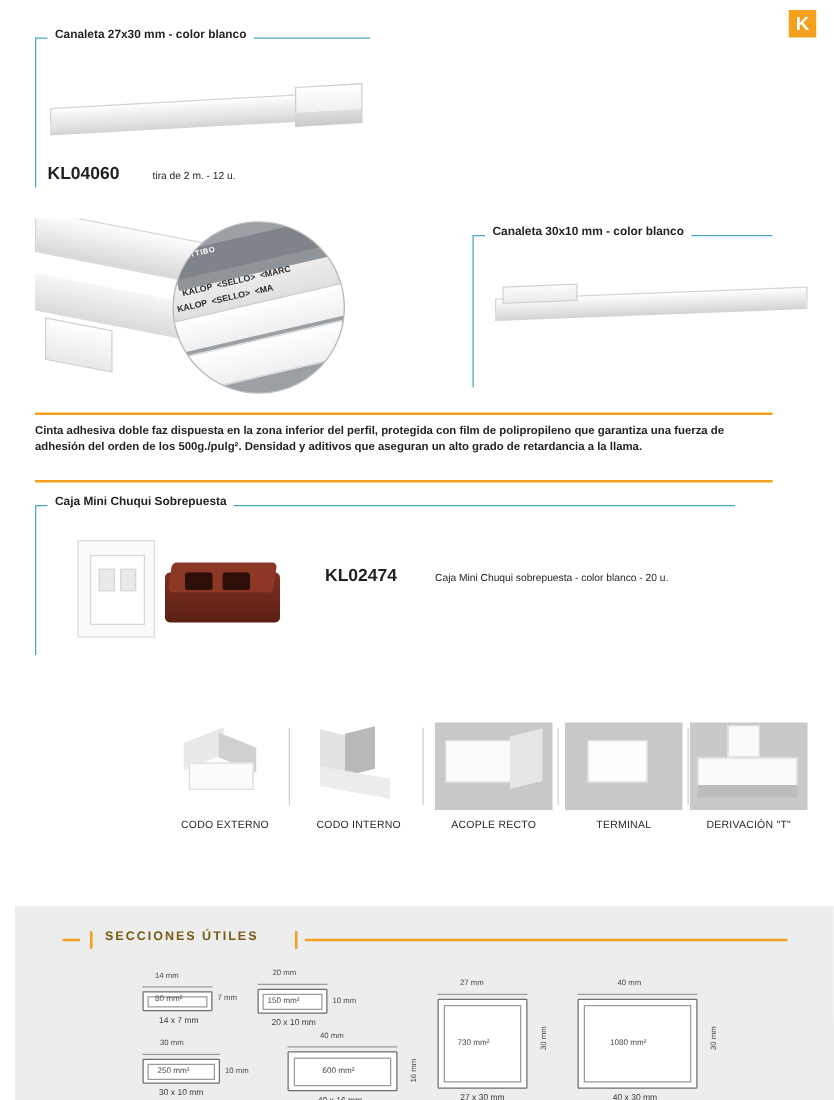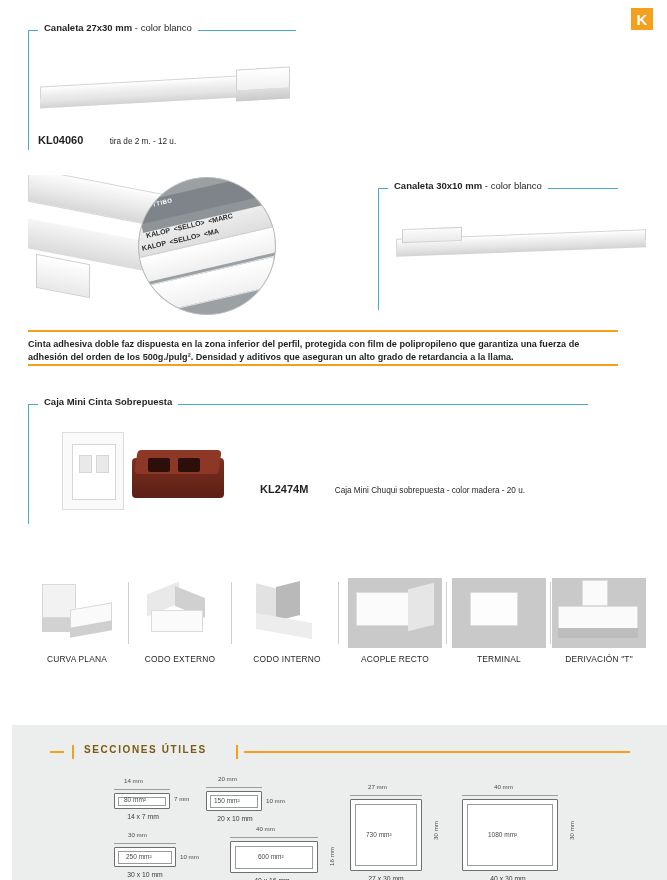--- a/index.html
+++ b/index.html
@@ -28,39 +28,39 @@
   .blk .rule-top {
     position:absolute; left:0; top:0; height:1px; background:#4aa7c8;
   }
   .blk .rule-left {
     position:absolute; left:0; top:0; width:1px; background:#4aa7c8;
   }
   .blk .title {
     position:absolute; left:10px; top:-8px; background:#fff;
     padding:0 6px; font-size:9.5px; font-weight:bold; white-space:nowrap;
   }
-  .blk .title .light { font-weight:normal; }
-
-  .code { font-size:11px; font-weight:bold; }
+  .blk .title .light { font-weight:bold; }
+
+  .code { font-size:14px; font-weight:bold; }
   .desc { font-size:8.2px; font-weight:normal; }
 
   
   .photo-wrap {
     position:absolute; left:28px; top:175px; width:300px; height:140px;
     overflow:hidden;
   }
   .circle-zoom {
     position:absolute; left:110px; top:2px; width:138px; height:138px;
     border-radius:50%; overflow:hidden; background:#9aa0a4;
     border:1px solid #b9b9b9;
   }
 
   
   .notebox {
-    position:absolute; left:28px; top:330px; width:590px; height:36px;
+    position:absolute; left:28px; top:330px; width:590px; height:56px;
     border-top:2px solid #f5a01c; border-bottom:2px solid #f5a01c;
     padding-top:6px;
   }
   .notebox p {
     margin:0; font-size:9.1px; font-weight:bold; line-height:1.45; color:#231f20;
   }
 
   
   .sec-head { position:absolute; height:14px; }
   .sec-head .lbl {
@@ -169,53 +169,43 @@
   </div>
 
   <div class="notebox">
     <p>Cinta adhesiva doble faz dispuesta en la zona inferior del perfil, protegida con film de polipropileno que garantiza una fuerza de adhesión del orden de los 500g./pulg². Densidad y aditivos que aseguran un alto grado de retardancia a la llama.</p>
   </div>
 
   <div class="blk" style="left:28px; top:404px; width:560px; height:120px;">
     <div class="rule-top" style="width:560px;"></div>
     <div class="rule-left" style="height:120px;"></div>
     <div class="title">
-      <span>Caja Mini Cinta Sobrepuesta</span>
+      <span>Caja Mini Chuqui Sobrepuesta</span>
     </div>
 
     <div style="position:absolute;left:34px;top:28px;width:62px;height:78px;background:#fafafa;border:1px solid #dddddd;">
       <div style="position:absolute;left:9px;top:11px;width:44px;height:56px;border:1px solid #d6d6d6;background:#ffffff;"></div>
       <div style="position:absolute;left:16px;top:22px;width:13px;height:18px;background:#e9e9e9;border:1px solid #d6d6d6;"></div>
       <div style="position:absolute;left:33px;top:22px;width:13px;height:18px;background:#e9e9e9;border:1px solid #d6d6d6;"></div>
     </div>
 
     <div style="position:absolute;left:104px;top:44px;width:92px;height:58px;">
       <div style="position:absolute;left:0;top:10px;width:92px;height:40px;background:linear-gradient(to bottom,#7c2f20,#5c2015);border-radius:4px;"></div>
       <div style="position:absolute;left:4px;top:2px;width:84px;height:24px;background:#8d3827;border-radius:4px;transform:skewX(-8deg);"></div>
       <div style="position:absolute;left:16px;top:10px;width:22px;height:14px;background:#2d0f09;border-radius:2px;"></div>
       <div style="position:absolute;left:46px;top:10px;width:22px;height:14px;background:#2d0f09;border-radius:2px;"></div>
     </div>
 
-    <div style="position:absolute;left:232px;top:75px;">
-      <span class="code">KL2474M</span>
-      <span class="desc" style="margin-left:22px;">Caja Mini Chuqui sobrepuesta - color madera - 20 u.</span>
-    </div>
-  </div>
-
-
-  <div class="acc" style="left:30px; top:578px;">
-    <div class="art">
-      <div style="position:absolute;left:12px;top:6px;width:34px;height:34px;background:#f2f2f2;border:1px solid #d8d8d8;"></div>
-      <div style="position:absolute;left:12px;top:40px;width:34px;height:14px;background:#d2d2d2;"></div>
-      <div style="position:absolute;left:40px;top:28px;width:42px;height:20px;background:#fafafa;border:1px solid #d8d8d8;transform:skewY(-10deg);"></div>
-      <div style="position:absolute;left:40px;top:46px;width:42px;height:10px;background:#cfcfcf;transform:skewY(-10deg);"></div>
-    </div>
-    <div class="cap">CURVA PLANA</div>
-    <div class="sep"></div>
-  </div>
+    <div style="position:absolute;left:232px;top:48px;">
+      <span class="code">KL02474</span>
+      <span class="desc" style="margin-left:26px;">Caja Mini Chuqui sobrepuesta - color blanco - 20 u.</span>
+    </div>
+  </div>
+
+
 
   <div class="acc" style="left:240px; top:578px;">
     <div class="art">
       <div style="position:absolute;left:16px;top:8px;width:22px;height:36px;background:#e2e2e2;transform:skewY(14deg);"></div>
       <div style="position:absolute;left:36px;top:6px;width:24px;height:34px;background:#b9b9b9;transform:skewY(-14deg);"></div>
       <div style="position:absolute;left:16px;top:40px;width:56px;height:16px;background:#ededed;transform:skewY(10deg);"></div>
     </div>
     <div class="cap">CODO INTERNO</div>
     <div class="sep"></div>
   </div>

